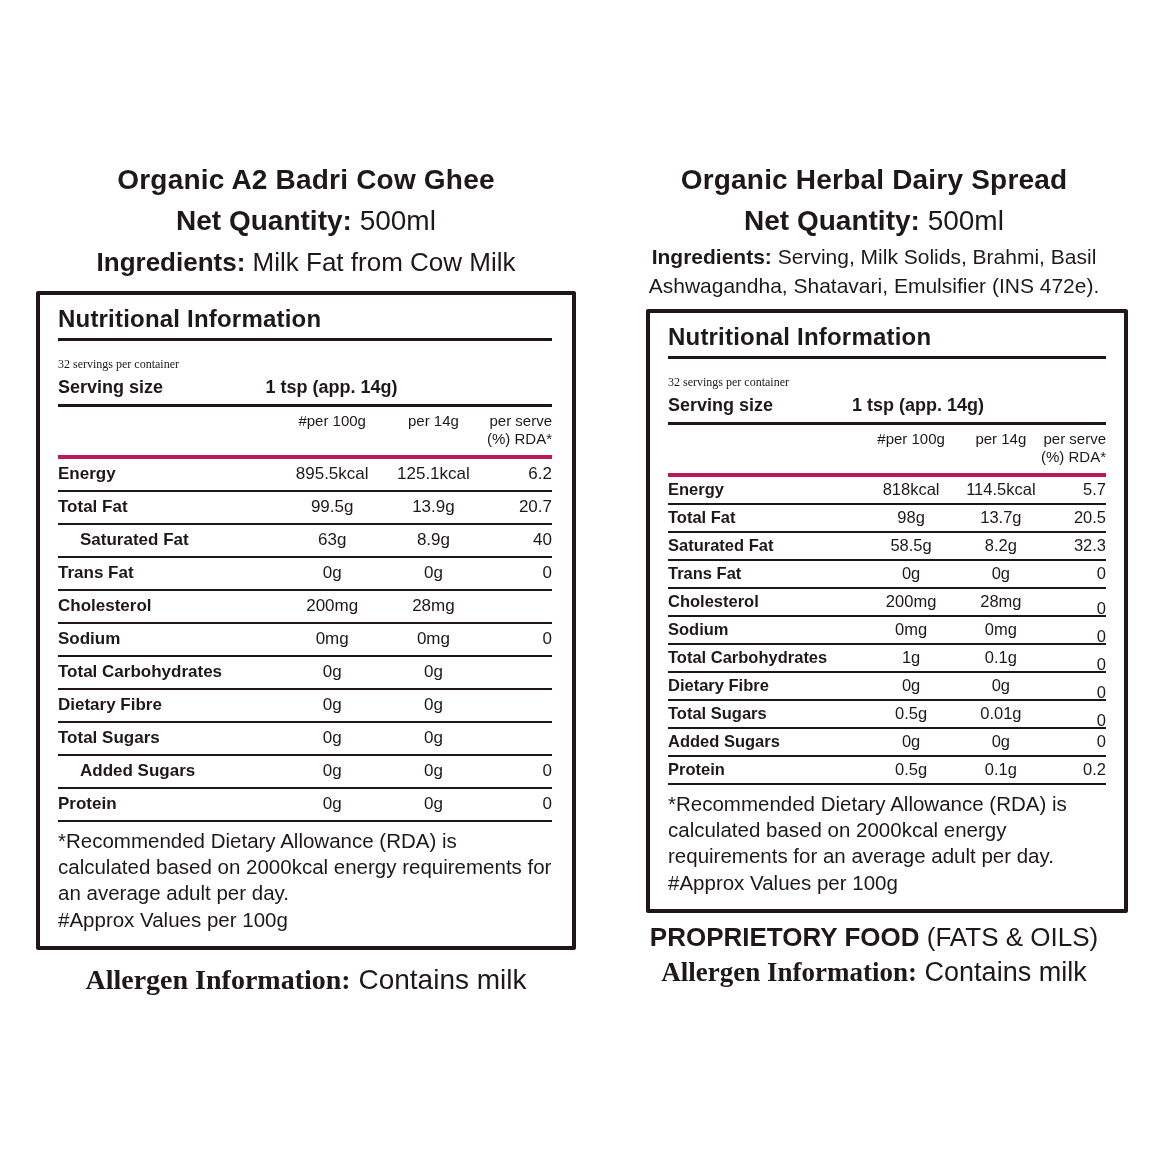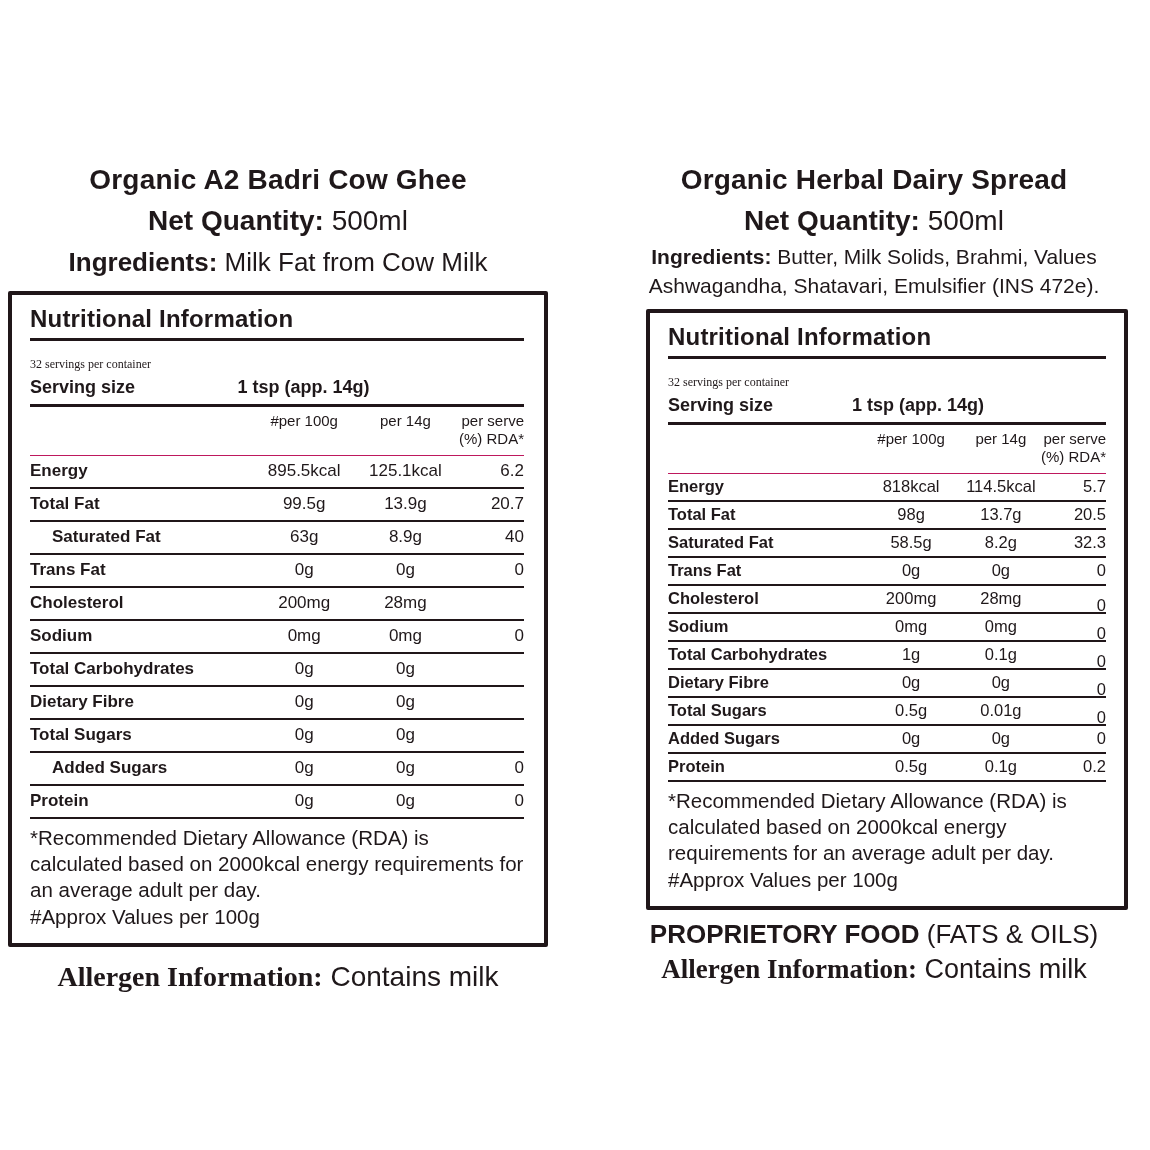--- a/index.html
+++ b/index.html
@@ -2,21 +2,21 @@
 <html><head>
 <meta charset="utf-8">
 <style>
   html,body{margin:0;padding:0;}
   body{
     width:1150px;height:1150px;background:#ffffff;
     font-family:"Liberation Sans", sans-serif;
     color:#1f181a;position:relative;overflow:hidden;
   }
   .panel{position:absolute;top:160px;}
-  .panel-left{left:8px;width:540px;}
+  .panel-left{left:36px;width:540px;}
   .panel-right{left:612px;width:524px;}
 
   .title{font-size:28px;font-weight:bold;text-align:center;line-height:40px;letter-spacing:.2px;}
   .netq{font-size:28px;text-align:center;line-height:42px;}
   .netq .b{font-weight:bold;}
   .ing-line{font-size:26px;text-align:center;line-height:40px;}
   .ing-line .b{font-weight:bold;}
   .panel-right .ing-line{font-size:21px;line-height:29px;}
 
   .nutri-box{
@@ -30,21 +30,21 @@
     border-bottom:3px solid #201619;padding-bottom:5px;letter-spacing:.2px;
   }
   .servings{font-size:12px;line-height:22px;margin-top:12px;font-family:Liberation Serif, serif;}
   .serving-row{display:flex;font-size:18px;font-weight:bold;
     border-bottom:3px solid #201619;padding:2px 0 6px;}
   .serving-row .ss-label{width:42%;}
 
   table.nutri{width:100%;border-collapse:collapse;font-size:17px;}
   .panel-right table.nutri{font-size:16.5px;}
   table.nutri th{font-weight:normal;font-size:15px;vertical-align:top;
-    border-bottom:1px solid #be185d;padding:5px 0 7px;}
+    border-bottom:4px solid #be185d;padding:5px 0 7px;}
   th.c-lbl{width:44%;}
   th.c-100{width:23%;text-align:center;}
   th.c-14{width:18%;text-align:center;}
   th.c-rda{width:15%;text-align:right;}
   th .stack{display:block;text-align:right;line-height:18px;}
   table.nutri td{border-bottom:2.5px solid #201619;padding:5px 0 6px;}
   .panel-right table.nutri td{padding:3px 0 4px;}
   td.lbl{font-weight:bold;text-align:left;}
   td.lbl.indent{padding-left:22px;}
   td.val{text-align:center;}
@@ -173,21 +173,21 @@
 </div>
 
 <div class="panel panel-right">
   <div class="title">Organic Herbal Dairy Spread</div>
   <div class="netq">
     <span class="b">Net Quantity:</span>
     <span>500ml</span>
   </div>
   <div class="ing-line">
     <span class="b">Ingredients:</span>
-    <span>Butter, Milk Solids, Brahmi, Values</span>
+    <span>Serving, Milk Solids, Brahmi, Basil</span>
   </div>
   <div class="ing-line">
     <span>Ashwagandha, Shatavari, Emulsifier (INS 472e).</span>
   </div>
 
   <div class="nutri-box">
     <div class="nutri-title">Nutritional Information</div>
     <div class="servings">32 servings per container</div>
     <div class="serving-row">
       <span class="ss-label">Serving size</span>

